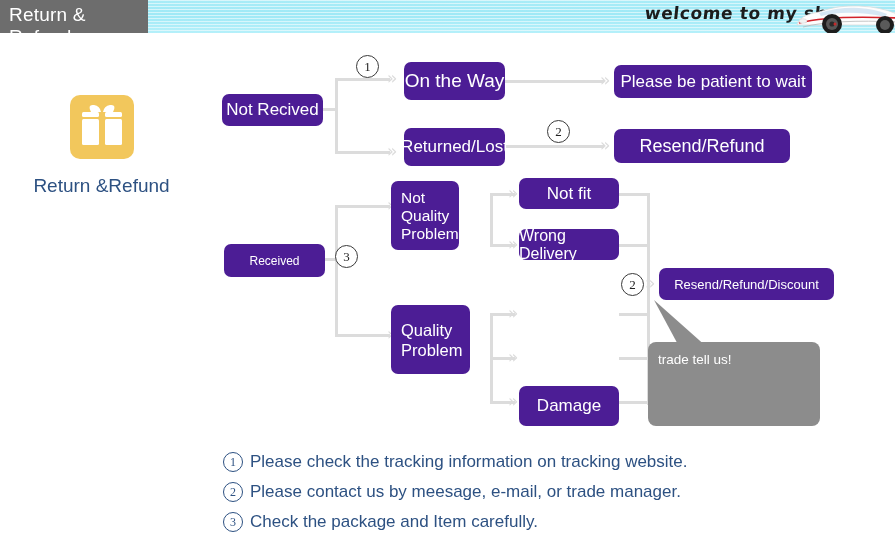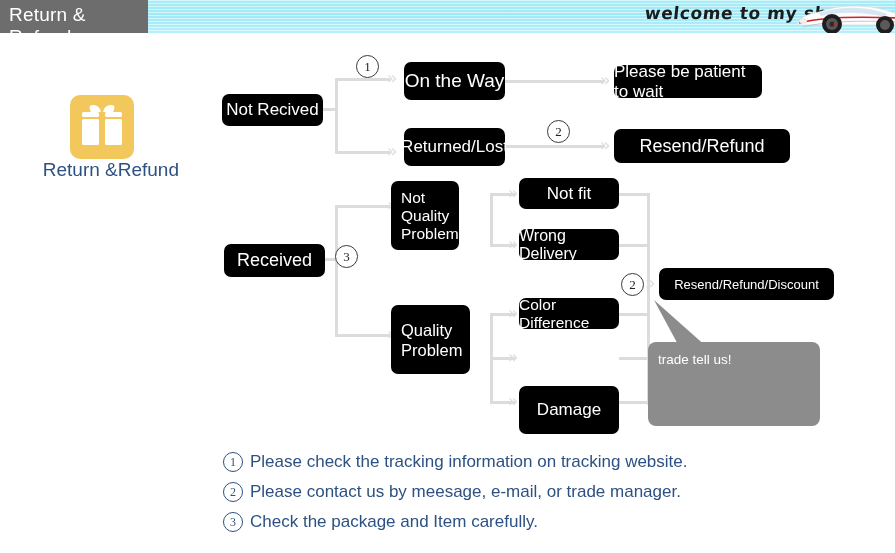--- a/index.html
+++ b/index.html
@@ -20,25 +20,25 @@
      letter-spacing:.2px;font-family:"Liberation Sans",sans-serif;}
   #welcome{position:absolute;left:645px;top:3px;color:#1c1c1c;font-size:17px;
      font-family:"DejaVu Sans",sans-serif;font-weight:600;letter-spacing:.6px;
      transform:skewX(-6deg);}
   #car{position:absolute;right:-4px;top:1px;width:110px;height:32px;}
 
   
   #gift-wrap{position:absolute;left:24px;top:95px;width:155px;text-align:center;}
   #gift-icon{width:64px;height:64px;border-radius:10px;background:#f2c75c;
      margin:0 auto;position:relative;}
-  #gift-label{margin-top:0;color:#2d5182;font-size:19px;text-align:right;}
+  #gift-label{margin-top:16px;color:#2d5182;font-size:19px;}
 
   
   #flow{position:absolute;left:0;top:0;width:895px;height:553px;}
-  .node{position:absolute;background:#000000;color:#fff;border-radius:7px;
+  .node{position:absolute;background:#4c1d95;color:#fff;border-radius:7px;
         display:flex;align-items:center;box-sizing:border-box;
         font-family:"Liberation Sans",sans-serif;}
   .node.c{justify-content:center;}
   .node.l{justify-content:flex-start;padding-left:10px;}
   .num{position:absolute;width:21px;height:21px;border-radius:50%;
        border:1.6px solid #3a3a3a;color:#222;font-size:13px;
        display:flex;align-items:center;justify-content:center;background:#fff;
        font-family:"Liberation Serif",serif;}
 
   
@@ -147,50 +147,47 @@
 
   <div class="node c" style="left:222px;top:94px;width:101px;height:32px;font-size:17px;">
     <span>Not Recived</span>
   </div>
   <div class="node c" style="left:404px;top:62px;width:101px;height:38px;font-size:19px;">
     <span>On the Way</span>
   </div>
   <div class="node c" style="left:404px;top:128px;width:101px;height:38px;font-size:17px;">
     <span>Returned/Lost</span>
   </div>
-  <div class="node c" style="left:614px;top:65px;width:148px;height:33px;font-size:17px;">
+  <div class="node c" style="left:614px;top:65px;width:198px;height:33px;font-size:17px;">
     <span>Please be patient to wait</span>
   </div>
   <div class="node c" style="left:614px;top:129px;width:176px;height:34px;font-size:18px;">
     <span>Resend/Refund</span>
   </div>
 
-  <div class="node c" style="left:224px;top:244px;width:101px;height:33px;font-size:18px;">
+  <div class="node c" style="left:224px;top:244px;width:101px;height:33px;font-size:12px;">
     <span>Received</span>
   </div>
   <div class="node l" style="left:391px;top:181px;width:68px;height:69px;font-size:15.5px;line-height:18px;">
     <span style="white-space:pre-line;">Not
 Quality
 Problem</span>
   </div>
   <div class="node l" style="left:391px;top:305px;width:79px;height:69px;font-size:16.5px;line-height:20px;">
     <span style="white-space:pre-line;">Quality
 Problem</span>
   </div>
 
   <div class="node c" style="left:519px;top:178px;width:100px;height:31px;font-size:17px;">
     <span>Not fit</span>
   </div>
   <div class="node c" style="left:519px;top:229px;width:100px;height:31px;font-size:16px;">
     <span>Wrong Delivery</span>
   </div>
-  <div class="node c" style="left:519px;top:298px;width:100px;height:31px;font-size:15.5px;">
-    <span>Color Difference</span>
-  </div>
-  <div class="node c" style="left:519px;top:386px;width:100px;height:48px;font-size:17px;">
+  <div class="node c" style="left:519px;top:386px;width:100px;height:40px;font-size:17px;">
     <span>Damage</span>
   </div>
 
   <div class="node c" style="left:659px;top:268px;width:175px;height:32px;font-size:13px;">
     <span>Resend/Refund/Discount</span>
   </div>
 
   <svg id="bubble-tail" viewBox="0 0 70 60">
     <path d="M2 4 L56 52 L30 56 Z" fill="#8c8c8c"></path>
   </svg>

